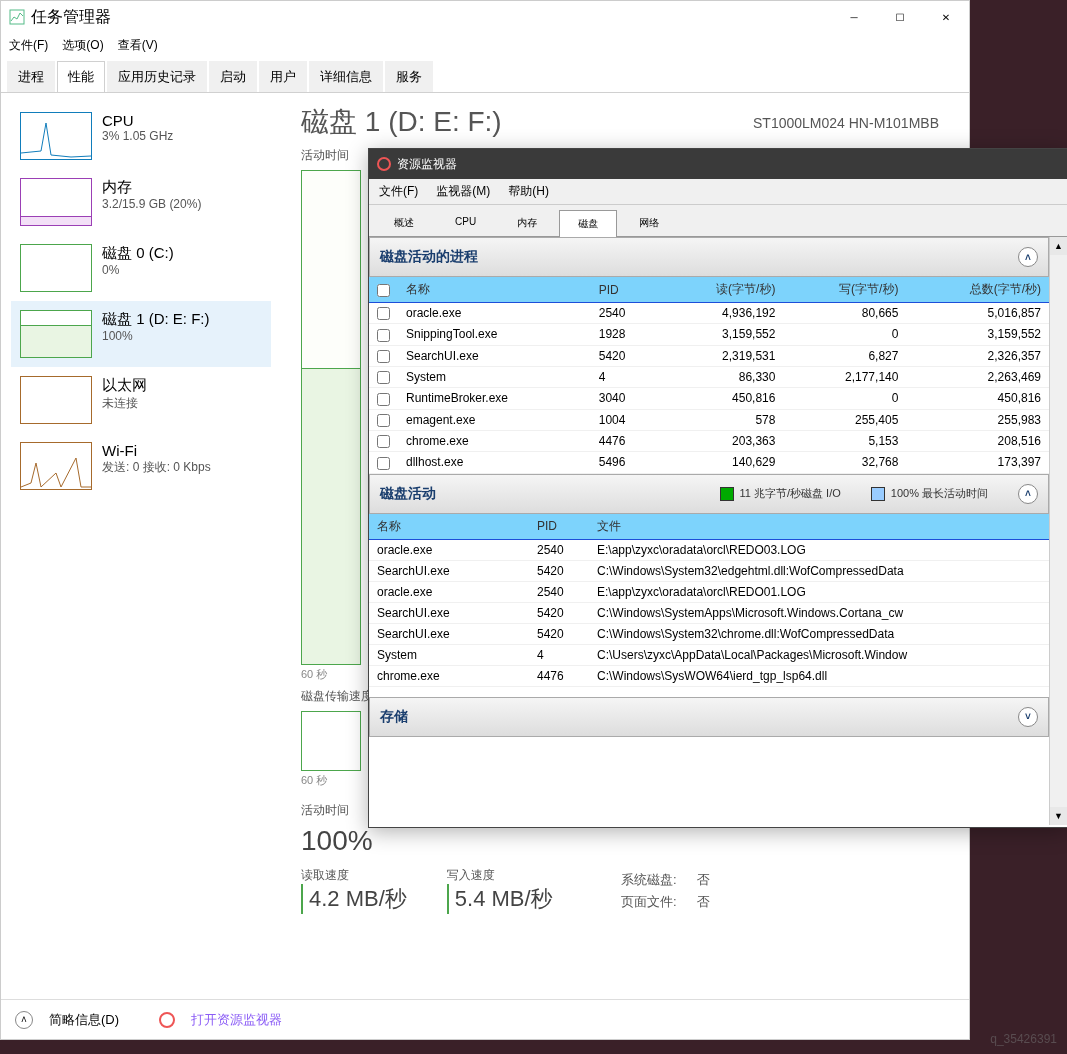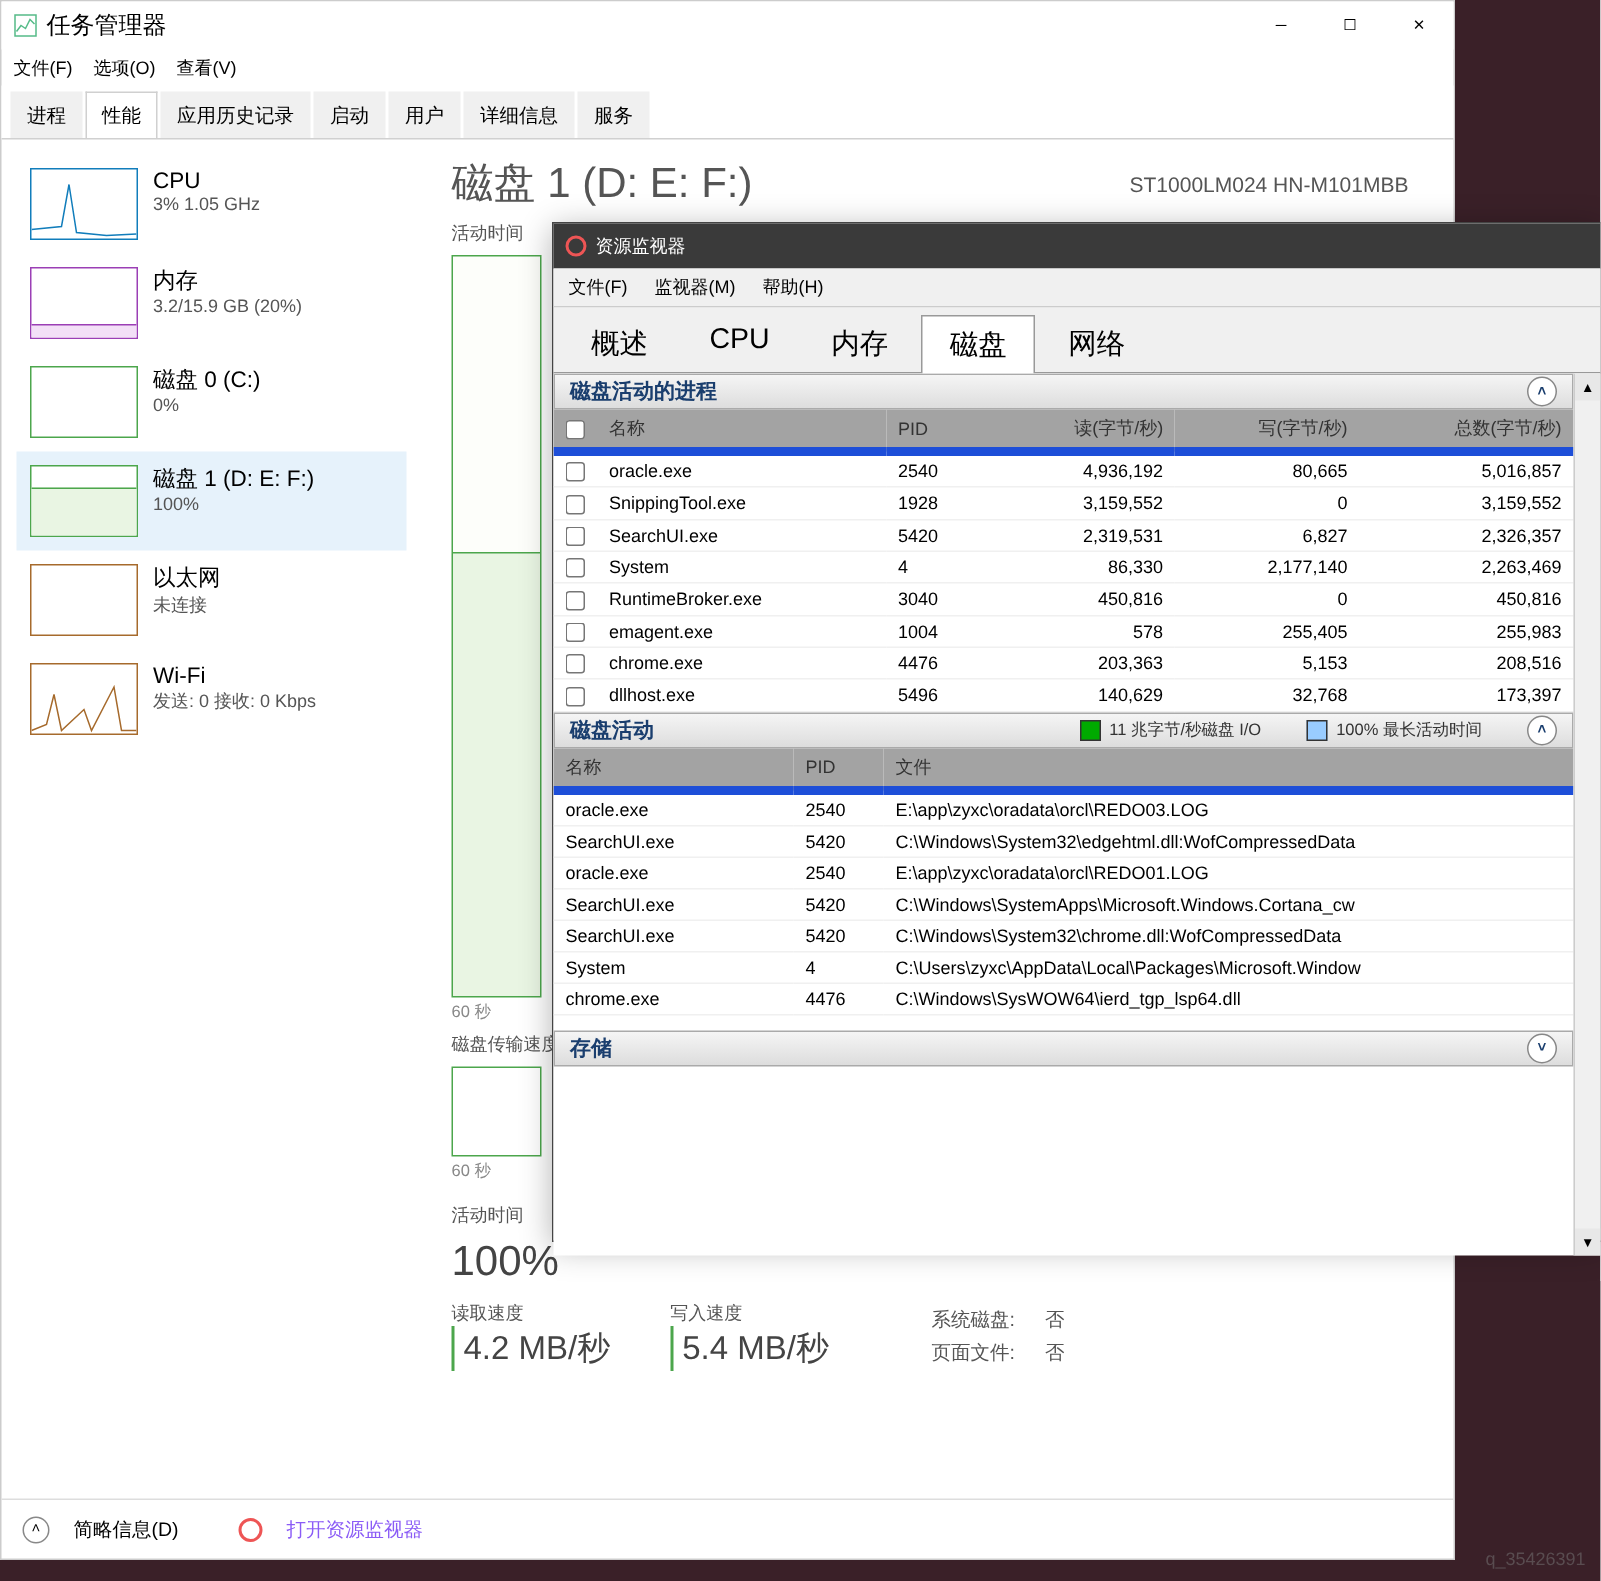--- a/index.html
+++ b/index.html
@@ -50,36 +50,36 @@
 .tm-footer { position: absolute; bottom: 0; left: 0; right: 0; height: 40px; border-top: 1px solid #ddd; display: flex; align-items: center; padding: 0 14px; gap: 16px; font-size: 13px; }
 .tm-footer .link { color: #8b5cf6; cursor: pointer; }
 .chevron-circle { width: 18px; height: 18px; border: 1px solid #888; border-radius: 50%; display: inline-flex; align-items: center; justify-content: center; font-size: 10px; }
 
 
 .rm-window { position: absolute; left: 368px; top: 148px; width: 700px; height: 680px; background: #fff; border: 1px solid #444; box-shadow: 0 4px 20px rgba(0,0,0,0.3); }
 .rm-titlebar { height: 30px; background: #3a3a3a; color: #fff; display: flex; align-items: center; padding-left: 8px; font-size: 12px; }
 .rm-titlebar .icon { width: 14px; height: 14px; border-radius: 50%; border: 2px solid #e55; margin-right: 6px; display: inline-block; }
 .rm-menu { height: 26px; background: #f0f0f0; display: flex; align-items: center; padding-left: 10px; gap: 18px; font-size: 12px; border-bottom: 1px solid #ccc; }
 .rm-tabs { display: flex; background: #f0f0f0; border-bottom: 1px solid #999; padding-left: 6px; padding-top: 4px; }
-.rm-tab { padding: 6px 18px; font-size: 19px; cursor: pointer; border: 1px solid transparent; border-bottom: none; margin-right: 3px; }
+.rm-tab { padding: 6px 18px; font-size: 10px; cursor: pointer; border: 1px solid transparent; border-bottom: none; margin-right: 3px; }
 .rm-tab.active { background: #fff; border-color: #999; position: relative; top: 1px; }
 
 .rm-content { height: calc(100% - 90px); overflow-y: auto; background: #fff; padding-right: 18px; position: relative; }
 .rm-scrollbar { position: absolute; right: 0; top: 0; bottom: 0; width: 18px; background: #f0f0f0; border-left: 1px solid #ccc; }
 .rm-scrollbar .up, .rm-scrollbar .down { height: 18px; display: flex; align-items: center; justify-content: center; font-size: 9px; background: #e8e8e8; }
 .rm-scrollbar .down { position: absolute; bottom: 0; left: 0; right: 0; }
 
-.rm-section-header { height: 24px; background: linear-gradient(#f5f5f5, #ddd); border: 1px solid #aaa; display: flex; align-items: center; padding: 0 10px; font-size: 14px; font-weight: bold; color: #1a3e6e; }
+.rm-section-header { height: 40px; background: linear-gradient(#f5f5f5, #ddd); border: 1px solid #aaa; display: flex; align-items: center; padding: 0 10px; font-size: 14px; font-weight: bold; color: #1a3e6e; }
 .rm-section-header .spacer { flex: 1; }
 .rm-section-header .meter { font-size: 11px; font-weight: normal; color: #333; display: flex; align-items: center; gap: 6px; margin-right: 30px; }
 .rm-section-header .meter-box { width: 14px; height: 14px; border: 1px solid #333; }
 .rm-section-header .chev { width: 20px; height: 20px; border: 1px solid #888; border-radius: 50%; display: flex; align-items: center; justify-content: center; font-size: 10px; cursor: pointer; background: #fff; }
 
 .rm-table { width: 100%; border-collapse: collapse; font-size: 12px; }
-.rm-table th { text-align: left; padding: 4px 8px; border-bottom: 6px solid #1d4ed8; background: #a3a3a3; font-weight: normal; color: #333; }
+.rm-table th { text-align: left; padding: 4px 8px; border-bottom: 1px solid #1d4ed8; background: #7dd3fc; font-weight: normal; color: #333; }
 .rm-table th.num, .rm-table td.num { text-align: right; }
 .rm-table td { padding: 3px 8px; border-bottom: 1px solid #f0f0f0; }
 .rm-table .cb { width: 20px; }
 .rm-table input[type=checkbox] { vertical-align: middle; }
 
 .watermark { position: absolute; right: 10px; bottom: 8px; font-size: 12px; color: rgba(120,120,120,0.5); }
 
 
 .bg-strip { position: absolute; right: 0; top: 0; bottom: 0; width: 100px; background: #3a2028; z-index: -1; }
 .bg-bottom { position: absolute; left: 0; right: 0; bottom: 0; height: 200px; background: #3a2028; z-index: -1; }

